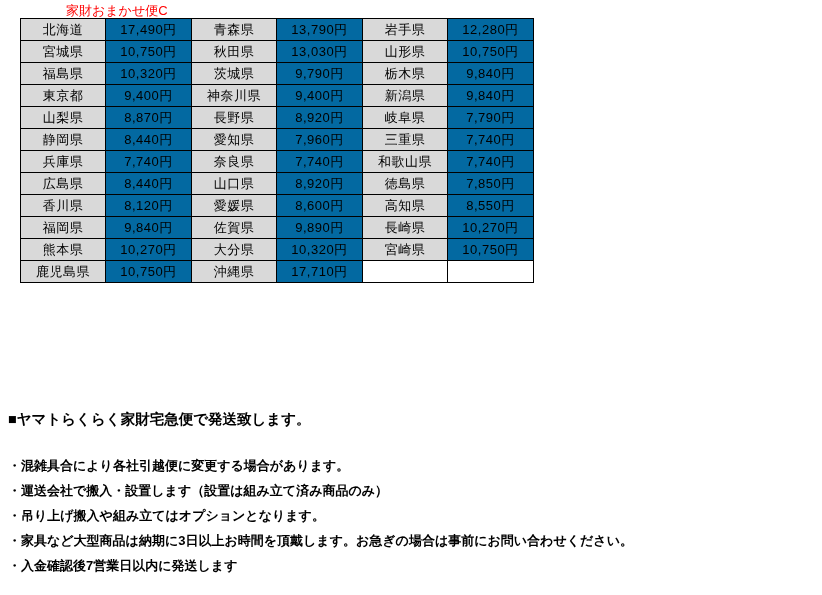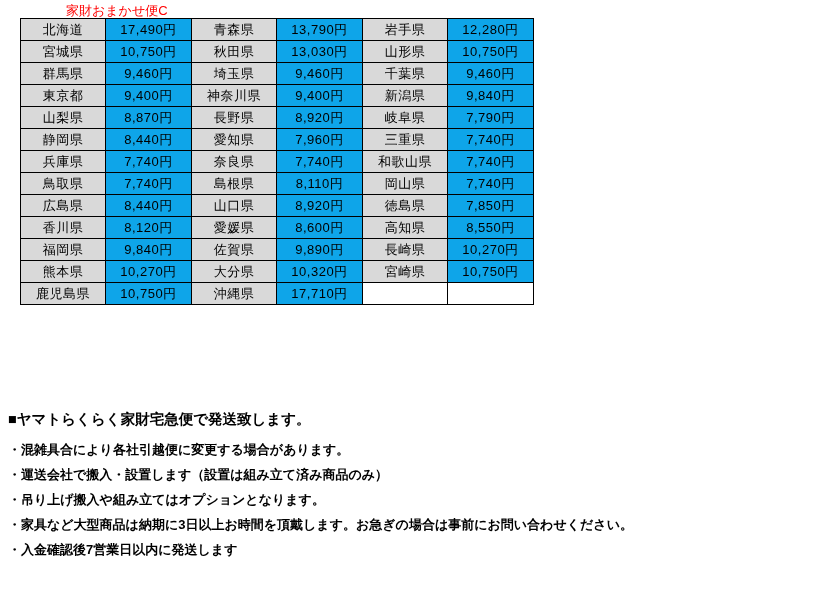--- a/index.html
+++ b/index.html
@@ -44,37 +44,37 @@
     text-align: center;
     vertical-align: middle;
     padding: 0;
     letter-spacing: 0.5px;
   }
   td.pref {
     background: #d9d9d9;
     width: 84px;
   }
   td.price {
-    background: #0ea5e9;
+    background: #0369a1;
     width: 85px;
   }
   td.empty {
     background: #ffffff;
     border: 1px solid #000000;
   }
   .notes {
     position: absolute;
     left: 8px;
     top: 410px;
     width: 800px;
   }
   .note-head {
     font-size: 14.5px;
     font-weight: bold;
-    margin: 0 0 12px 0;
+    margin: 0 0 28px 0;
     letter-spacing: 0px;
   }
   .note-line {
     font-size: 13px;
     font-weight: bold;
     margin: 0 0 7px 0;
     letter-spacing: 0px;
     white-space: nowrap;
   }
 </style>
@@ -97,26 +97,26 @@
         </tr>
         <tr>
           <td class="pref">宮城県</td>
           <td class="price">10,750円</td>
           <td class="pref">秋田県</td>
           <td class="price">13,030円</td>
           <td class="pref">山形県</td>
           <td class="price">10,750円</td>
         </tr>
         <tr>
-          <td class="pref">群馬県</td>
-          <td class="price">9,460円</td>
-          <td class="pref">埼玉県</td>
-          <td class="price">9,460円</td>
-          <td class="pref">千葉県</td>
-          <td class="price">9,460円</td>
+          <td class="pref">福島県</td>
+          <td class="price">10,320円</td>
+          <td class="pref">茨城県</td>
+          <td class="price">9,790円</td>
+          <td class="pref">栃木県</td>
+          <td class="price">9,840円</td>
         </tr>
         <tr>
           <td class="pref">東京都</td>
           <td class="price">9,400円</td>
           <td class="pref">神奈川県</td>
           <td class="price">9,400円</td>
           <td class="pref">新潟県</td>
           <td class="price">9,840円</td>
         </tr>
         <tr>
@@ -134,28 +134,20 @@
           <td class="price">7,960円</td>
           <td class="pref">三重県</td>
           <td class="price">7,740円</td>
         </tr>
         <tr>
           <td class="pref">兵庫県</td>
           <td class="price">7,740円</td>
           <td class="pref">奈良県</td>
           <td class="price">7,740円</td>
           <td class="pref">和歌山県</td>
-          <td class="price">7,740円</td>
-        </tr>
-        <tr>
-          <td class="pref">鳥取県</td>
-          <td class="price">7,740円</td>
-          <td class="pref">島根県</td>
-          <td class="price">8,110円</td>
-          <td class="pref">岡山県</td>
           <td class="price">7,740円</td>
         </tr>
         <tr>
           <td class="pref">広島県</td>
           <td class="price">8,440円</td>
           <td class="pref">山口県</td>
           <td class="price">8,920円</td>
           <td class="pref">徳島県</td>
           <td class="price">7,850円</td>
         </tr>

